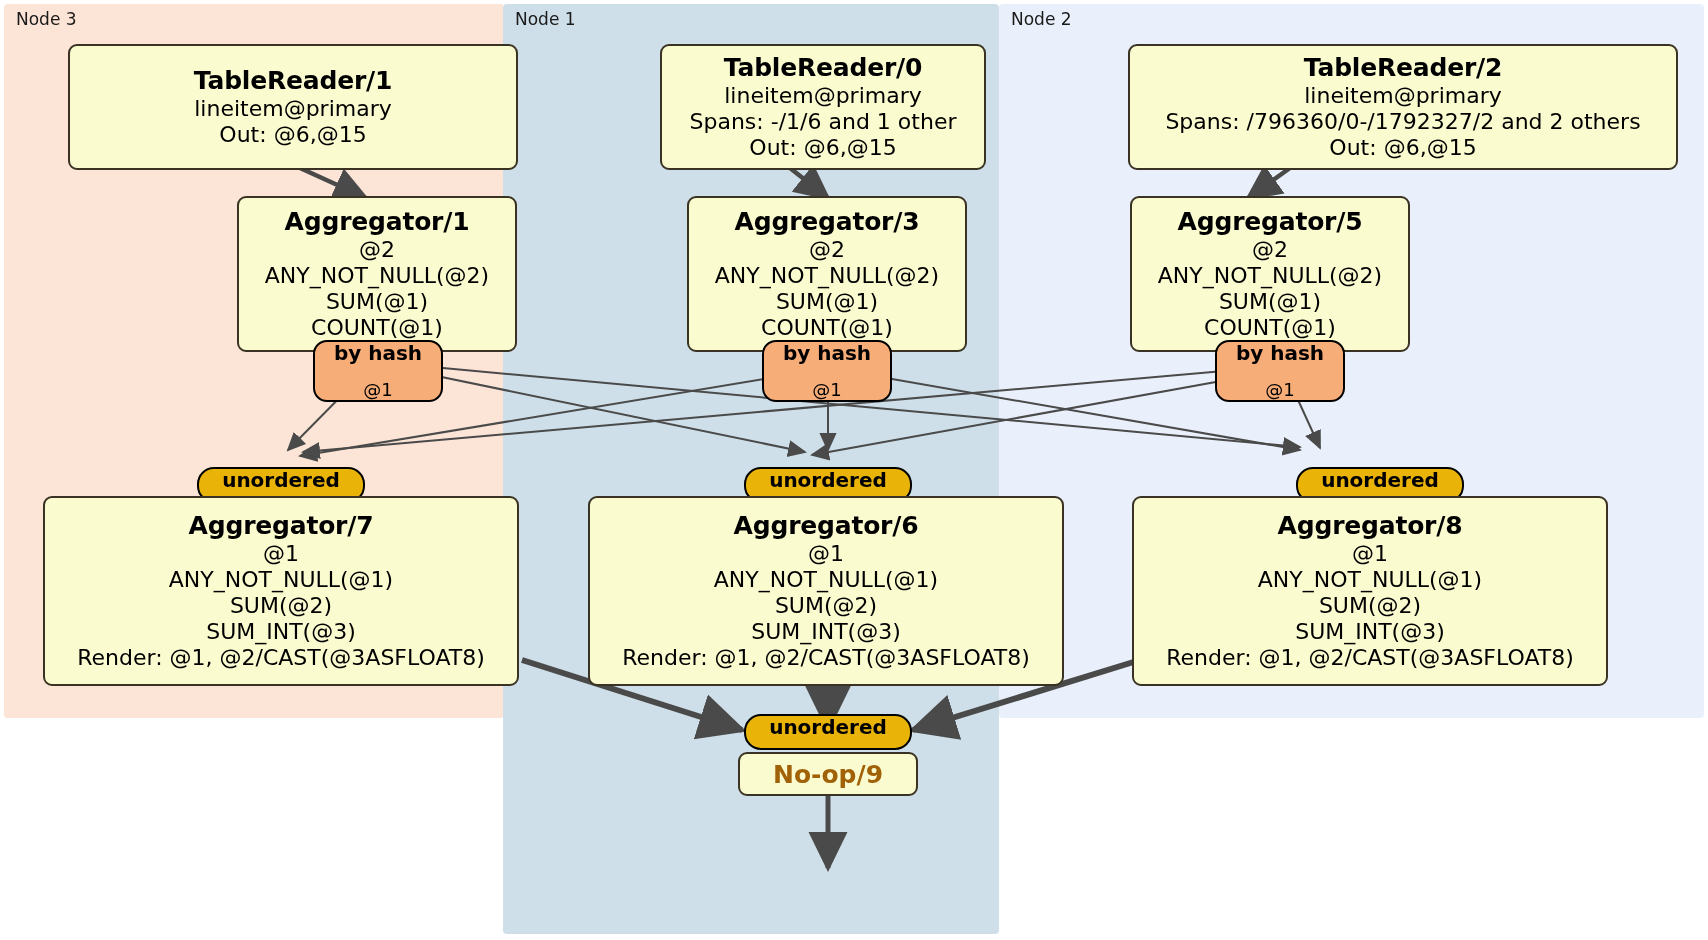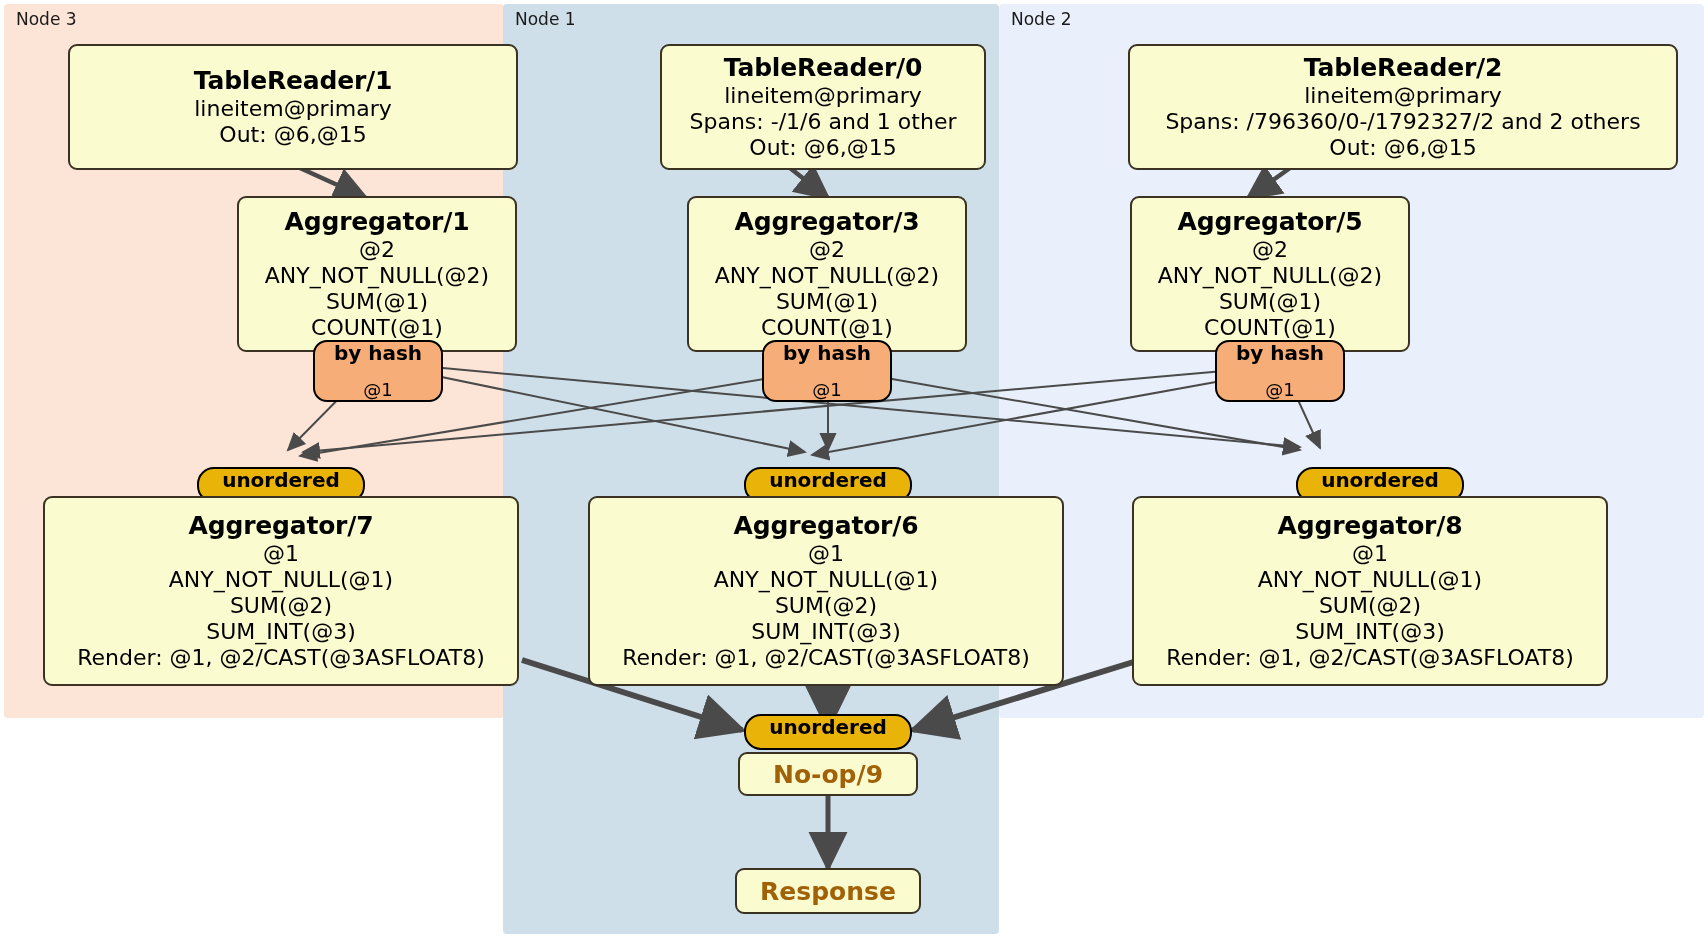--- a/index.html
+++ b/index.html
@@ -218,17 +218,14 @@
   </div>
 
   <div class="pill unord" style="left:744px;top:714px;width:168px;height:36px;">
     <div class="p1">unordered</div>
   </div>
 
   <div class="small-proc" style="left:738px;top:752px;width:180px;height:44px;">
     <span>No-op/9</span>
   </div>
 
-  <div class="small-proc" style="left:735px;top:868px;width:186px;height:46px;">
-    <span>Response</span>
-  </div>
 
 </div>
 
 </body></html>

